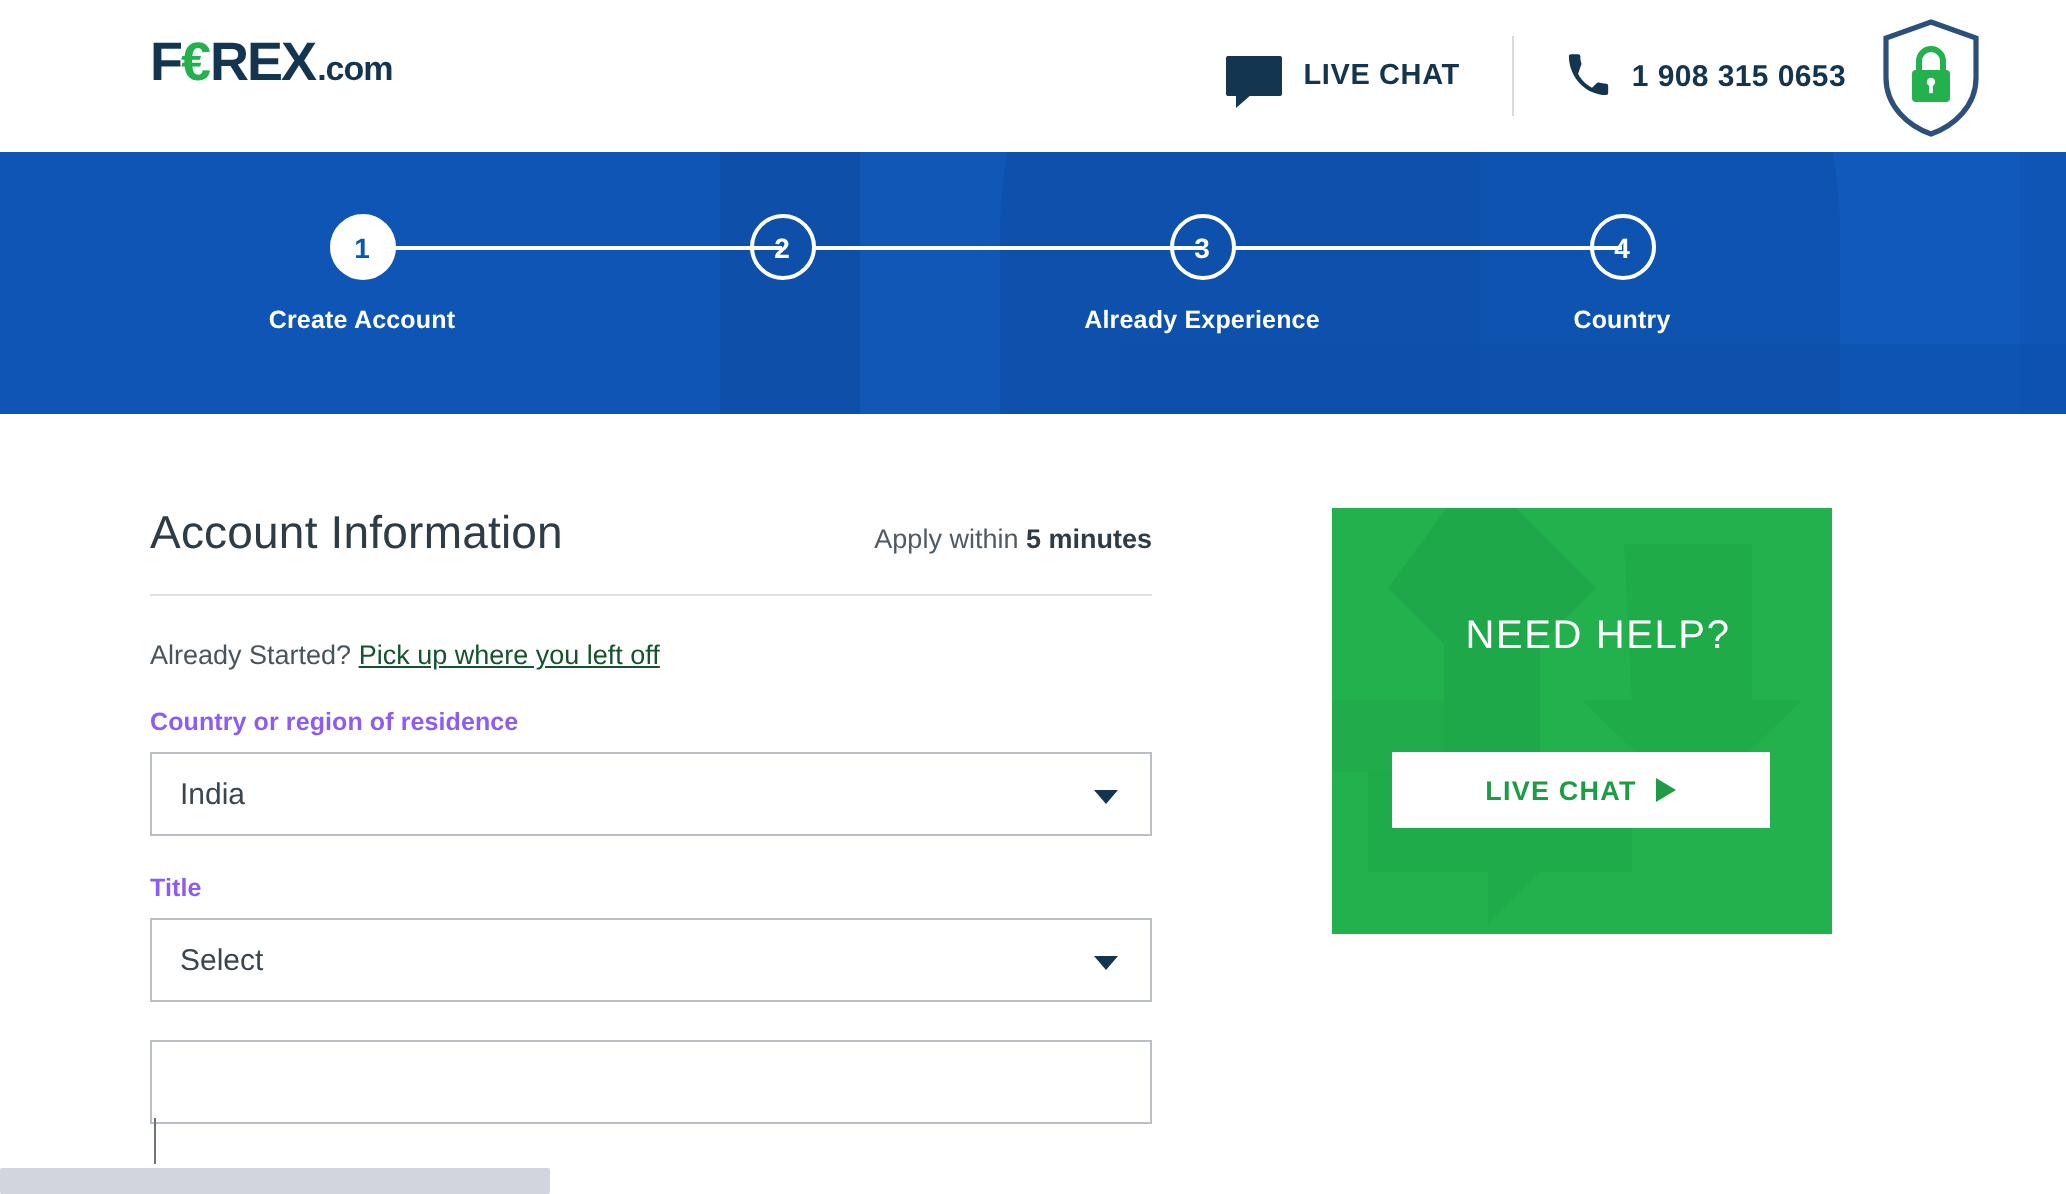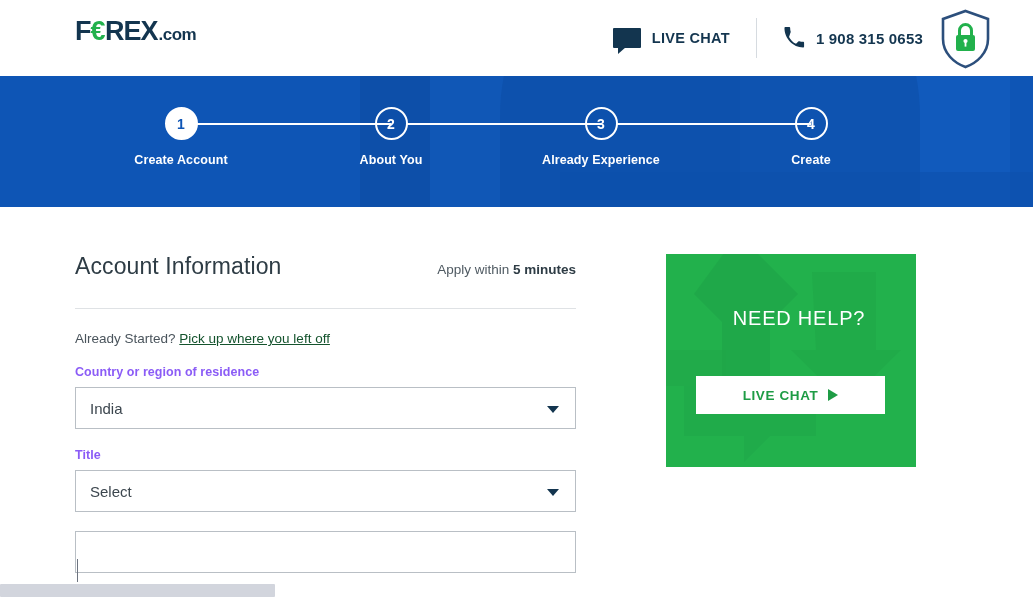--- a/index.html
+++ b/index.html
@@ -176,21 +176,21 @@
     position: absolute;
     left: 75px;
     top: 46px;
     width: 501px;
   }
 
   .form-head {
     display: flex;
     align-items: baseline;
     justify-content: space-between;
-    padding-bottom: 28px;
+    padding-bottom: 17px;
     border-bottom: 1px solid #dfe2e5;
   }
   .form-title {
     font-size: 23px;
     color: #2e3c45;
     font-weight: normal;
     letter-spacing: 0.1px;
   }
   .apply-within {
     font-size: 13.5px;
@@ -374,35 +374,34 @@
       <div class="step-circle">
         <span>1</span>
       </div>
       <div class="step-label">Create Account</div>
     </div>
 
     <div class="step" style="left:391px;">
       <div class="step-circle">
         <span>2</span>
       </div>
-      <div class="step-label">About You</div>
     </div>
 
     <div class="step" style="left:601px;">
       <div class="step-circle">
         <span>3</span>
       </div>
       <div class="step-label">Already Experience</div>
     </div>
 
     <div class="step" style="left:811px;">
       <div class="step-circle">
         <span>4</span>
       </div>
-      <div class="step-label">Create</div>
+      <div class="step-label">Country</div>
     </div>
   </div>
 </div>
 
 <div class="main">
 
   <div class="form-col">
 
     <div class="form-head">
       <div class="form-title">Account Information</div>

